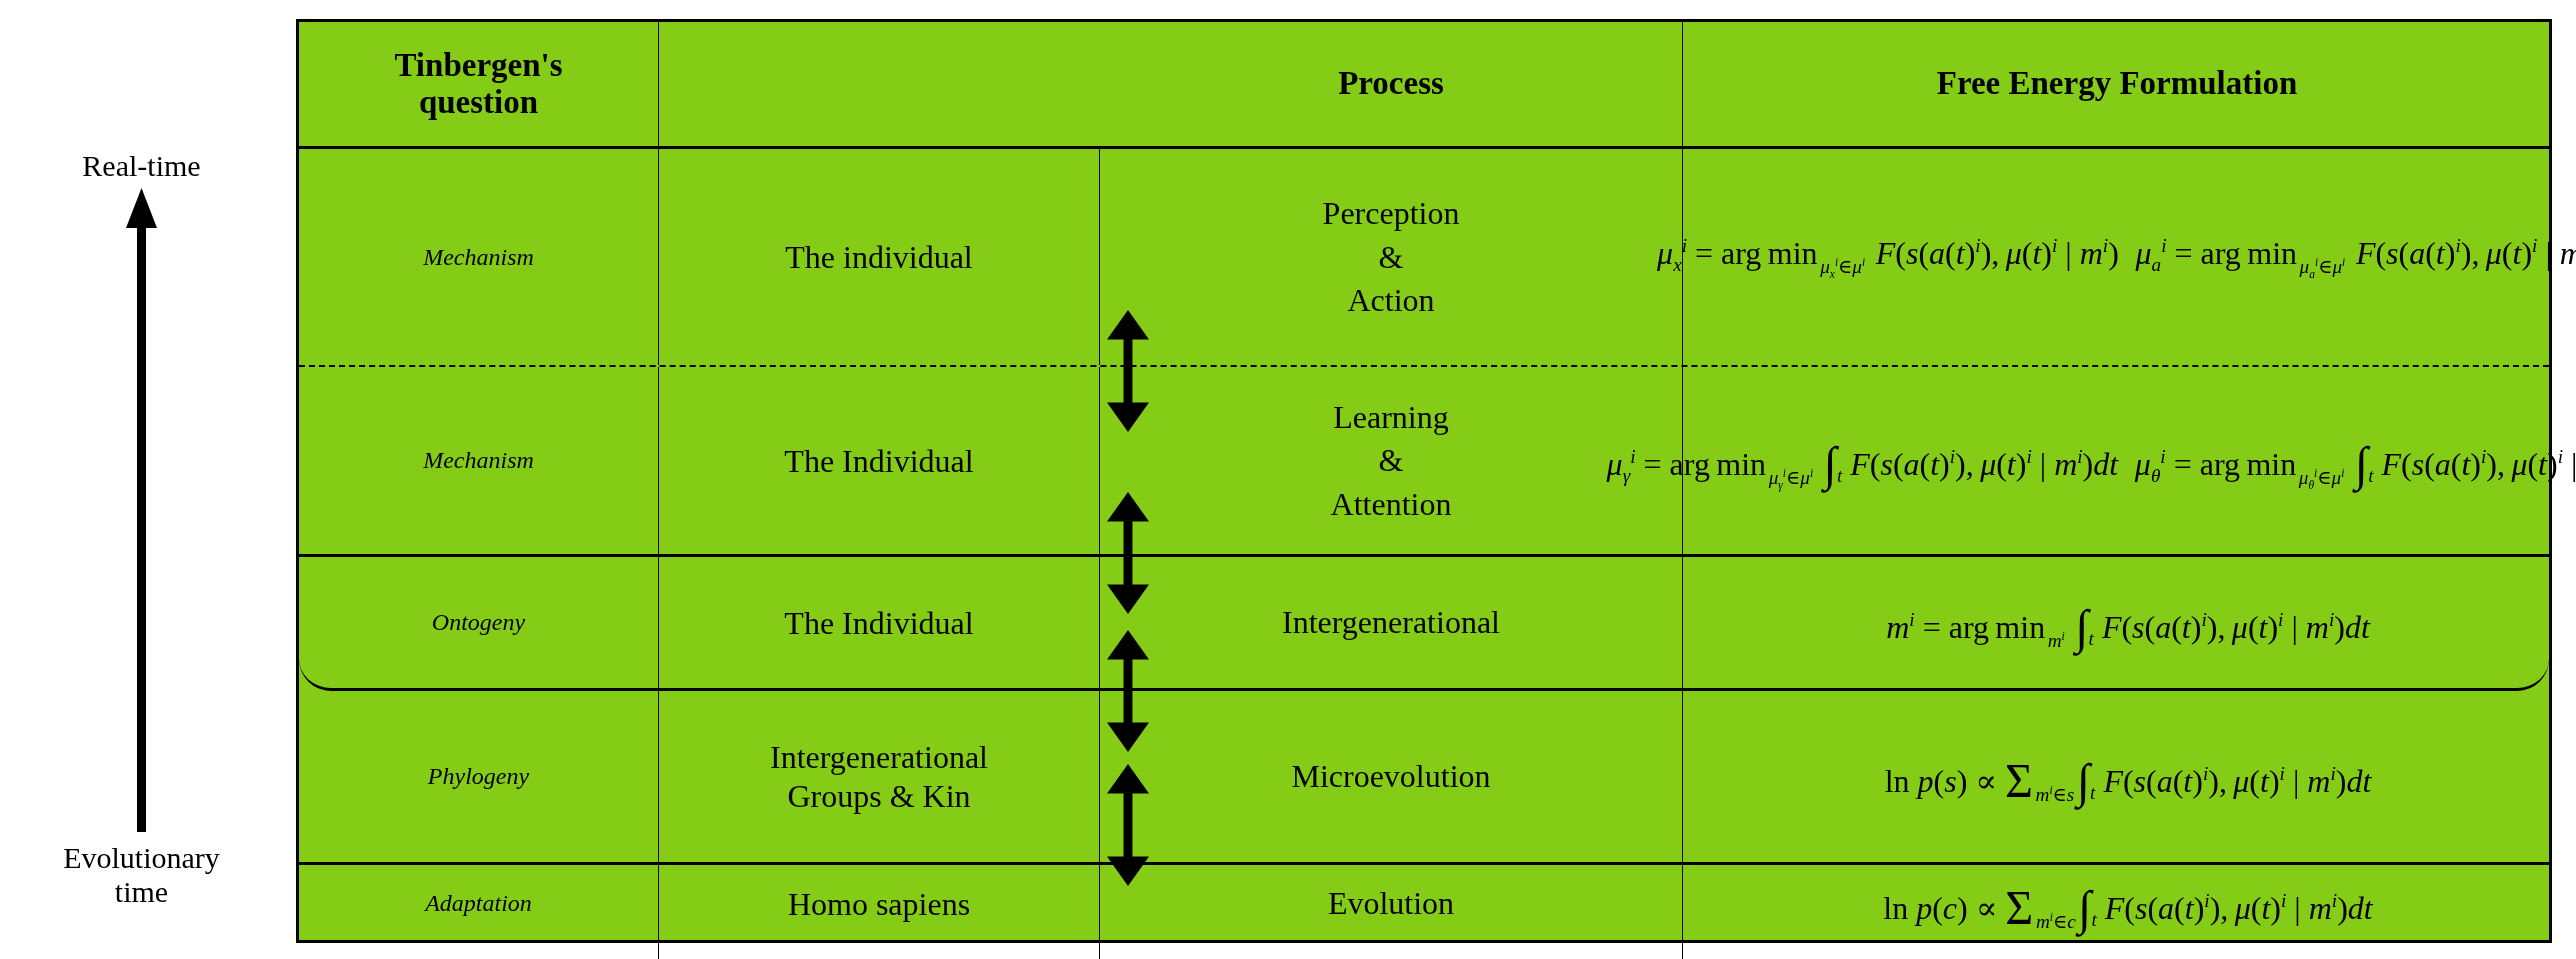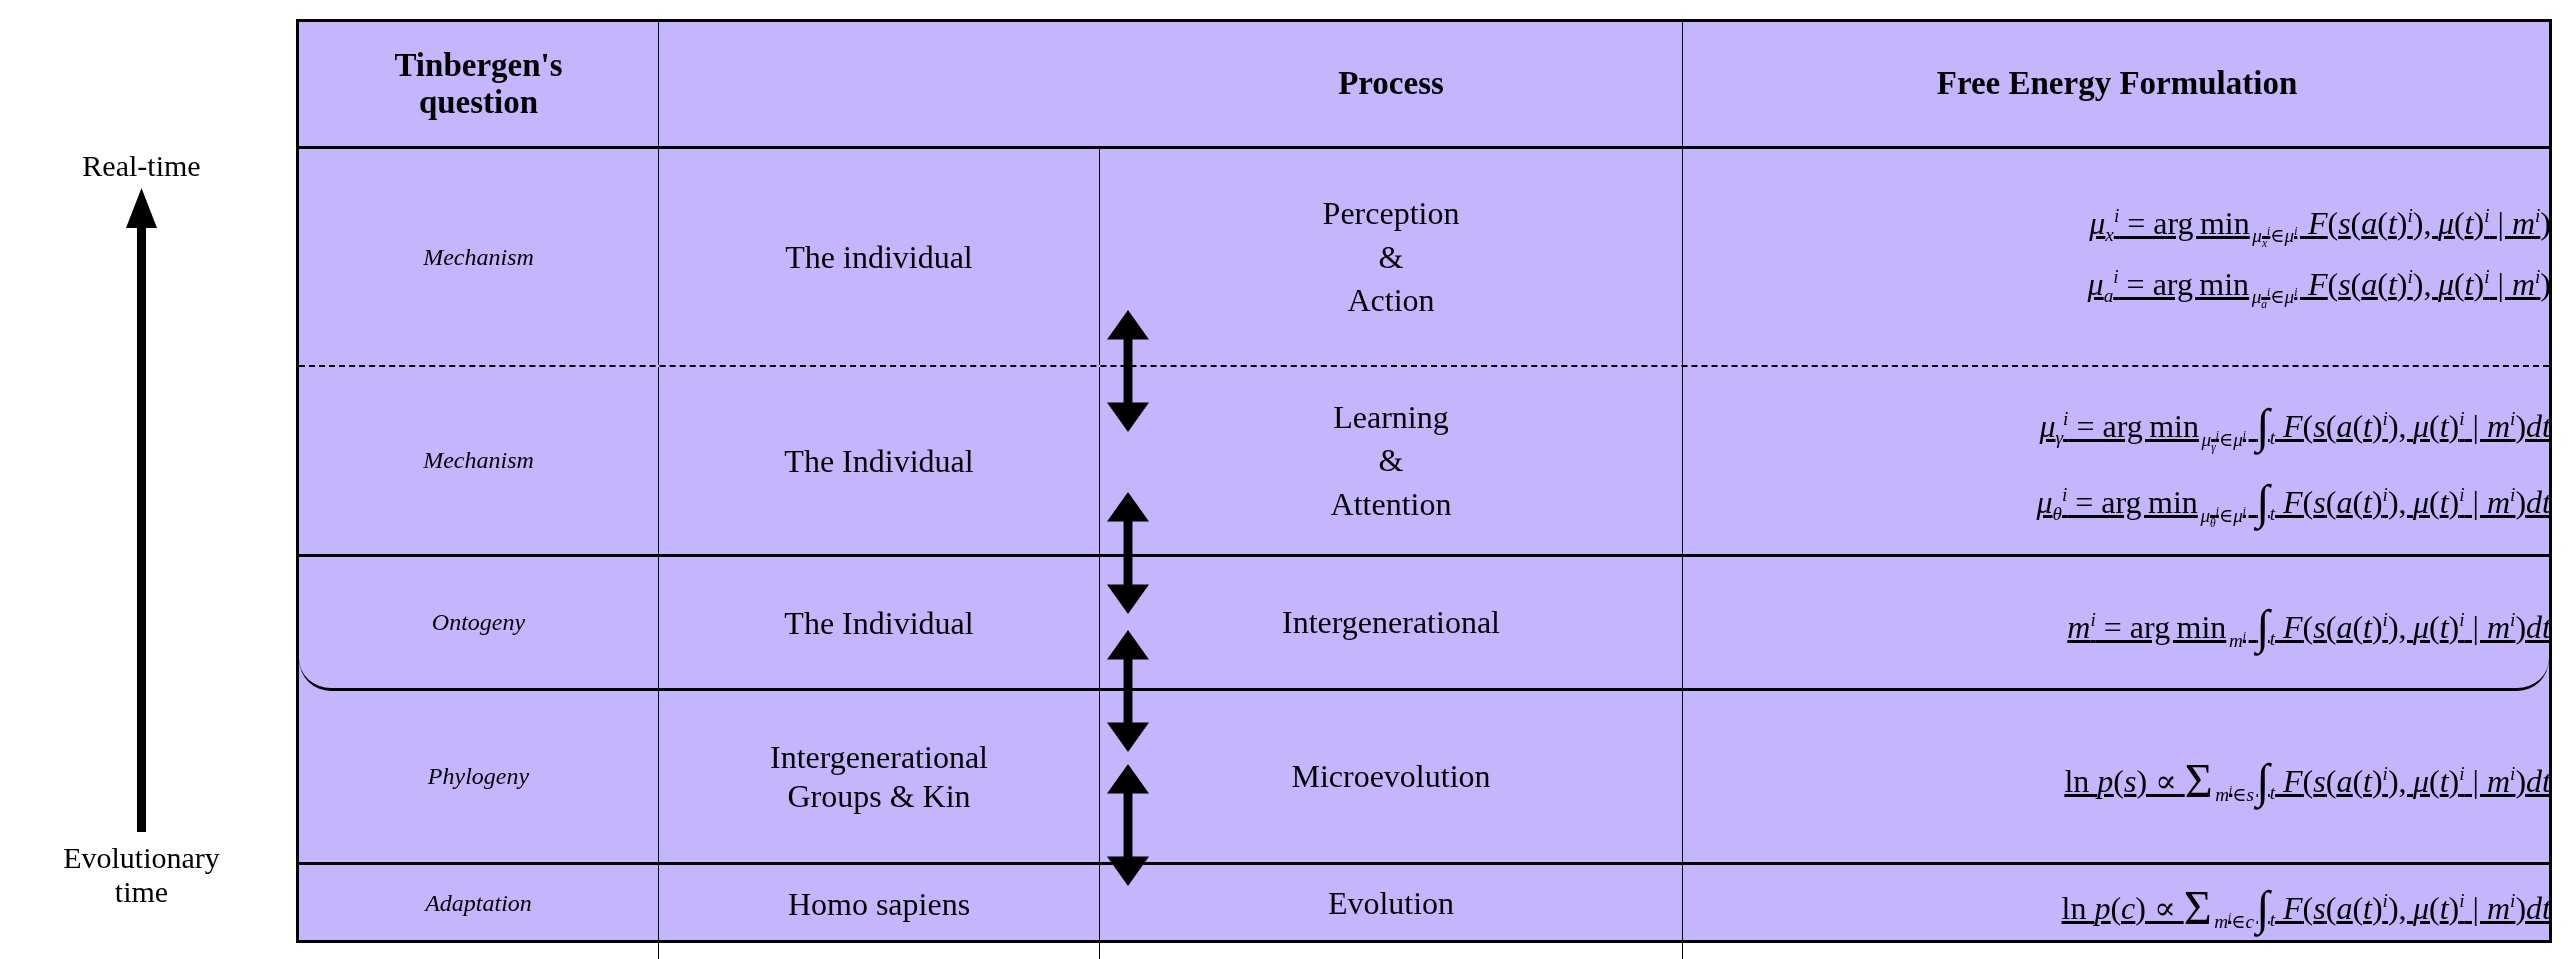--- a/index.html
+++ b/index.html
@@ -8,39 +8,39 @@
 
   
   #axis{position:absolute;left:0;top:0;width:296px;height:959px;}
   .axis-label{position:absolute;width:283px;text-align:center;font-size:30px;line-height:1.12;color:#000000;}
   #axis-top-label{top:149px;}
   #axis-bottom-label{top:841px;}
   #axis-arrow{position:absolute;left:126px;top:188px;width:31px;height:644px;}
 
   
   #tbl{position:absolute;left:296px;top:19.3px;width:2256px;height:924px;
-       border:3.9px solid #000;box-sizing:border-box;background:#c4b5fd;}
+       border:3.9px solid #000;box-sizing:border-box;background:#84cc16;}
   .row{position:absolute;left:0;width:100%;box-sizing:border-box;}
   .row.thick{border-bottom:3.9px solid #000;}
   .row.dashed{border-bottom:2.6px dashed #000;}
   .row.last{border-bottom:none;margin-top:22px;}
 
   .cell{position:absolute;top:0;height:100%;box-sizing:border-box;
         display:flex;align-items:center;justify-content:center;text-align:center;}
   .c1{left:0;width:360px;border-right:1.9px solid #000;}
   .c2{left:360px;width:441px;border-right:1.9px solid #000;}
   .c3{left:801px;width:583px;border-right:1.9px solid #000;}
   .c4{left:1384px;width:868px;}
 
   .hdr{font-weight:bold;font-size:33px;line-height:1.14;}
   .q{font-style:italic;font-size:24px;text-align:center;}
   .sys{font-size:32px;line-height:1.2;}
   .proc{font-size:32px;line-height:1.36;}
-  .formula-wrap{width:100%;display:flex;flex-direction:column;
-                align-items:flex-end;justify-content:center;padding-left:22px;gap:16.7px;box-sizing:border-box;text-decoration:underline;}
+  .formula-wrap{width:100%;display:flex;flex-direction:row;
+                align-items:center;justify-content:center;padding-left:22px;gap:16.7px;box-sizing:border-box;}
   .fx{font-size:32px;white-space:nowrap;font-family:"Liberation Serif","DejaVu Serif",serif;}
   .mi{font-style:italic;}
   .sup{font-size:0.60em;vertical-align:super;font-style:italic;}
   .sub{font-size:0.60em;vertical-align:sub;font-style:italic;}
   .argsub{font-size:0.60em;vertical-align:-0.45em;font-style:italic;padding-left:2.6px;padding-right:2.6px;}
   .bigint{font-size:1.5em;font-style:italic;position:relative;top:0.10em;}
   .bigsum{font-size:1.5em;position:relative;top:0.10em;}
 
   
   .dbl-arrow{position:absolute;width:42px;}

